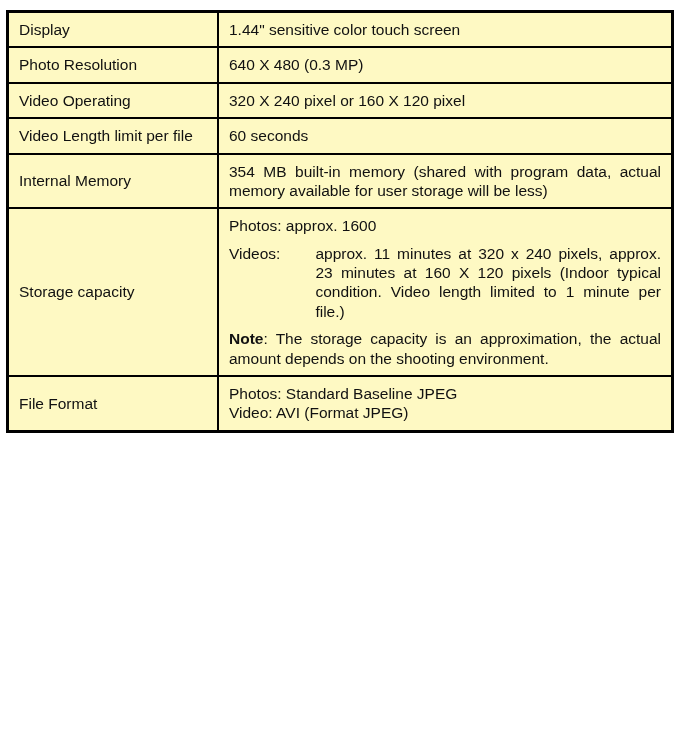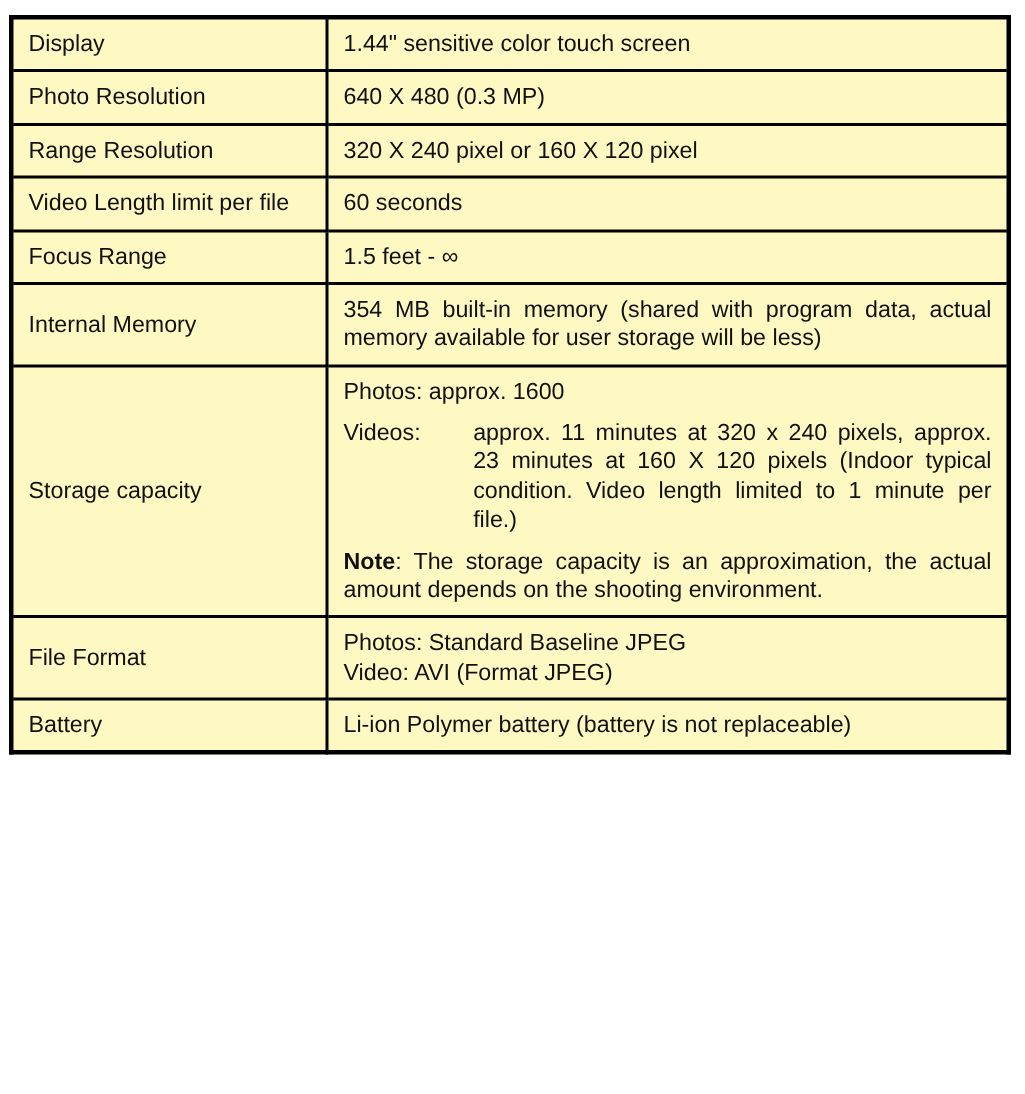--- a/index.html
+++ b/index.html
@@ -86,44 +86,36 @@
         <td class="label-cell">
           <span>Photo Resolution</span>
         </td>
         <td class="value-cell">
           <span>640 X 480 (0.3 MP)</span>
         </td>
       </tr>
 
       <tr>
         <td class="label-cell">
-          <span>Range Resolution</span>
+          <span>Video Operating</span>
         </td>
         <td class="value-cell">
           <span>320 X 240 pixel or 160 X 120 pixel</span>
         </td>
       </tr>
 
       <tr>
         <td class="label-cell">
           <span>Video Length limit per file</span>
         </td>
         <td class="value-cell">
           <span>60 seconds</span>
         </td>
       </tr>
 
-      <tr>
-        <td class="label-cell">
-          <span>Focus Range</span>
-        </td>
-        <td class="value-cell">
-          <span>1.5 feet - ∞</span>
-        </td>
-      </tr>
 
       <tr>
         <td class="label-cell">
           <span>Internal Memory</span>
         </td>
         <td class="value-cell">
           <p class="justify">354 MB built-in memory (shared with program data, actual memory available for user storage will be less)</p>
         </td>
       </tr>
 
@@ -145,25 +137,17 @@
         <td class="label-cell">
           <span>File Format</span>
         </td>
         <td class="value-cell">
           <p>Photos: Standard Baseline JPEG</p>
           <p>Video: AVI (Format JPEG)</p>
         </td>
       </tr>
 
 
-      <tr>
-        <td class="label-cell">
-          <span>Battery</span>
-        </td>
-        <td class="value-cell">
-          <span>Li-ion Polymer battery (battery is not replaceable)</span>
-        </td>
-      </tr>
 
 
     </tbody>
   </table>
 </div>
 
 </body></html>

